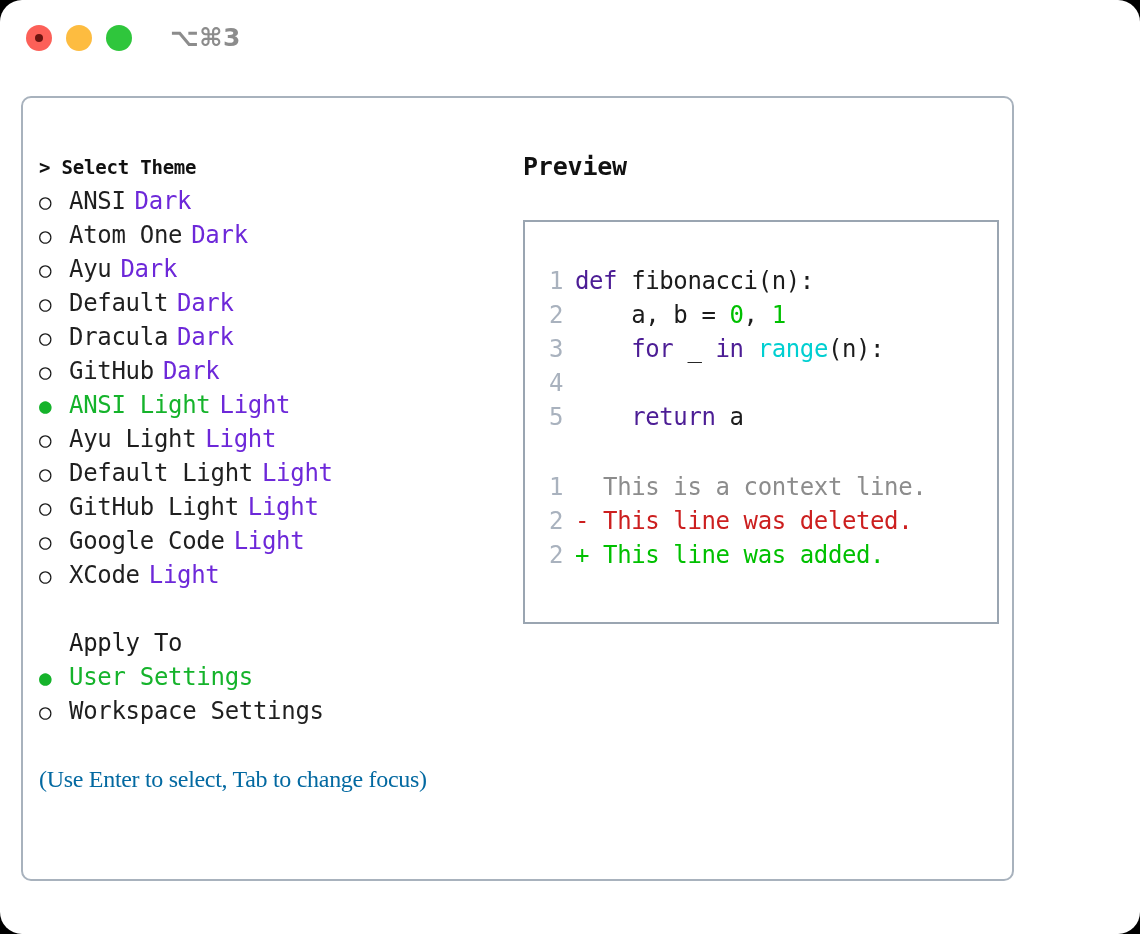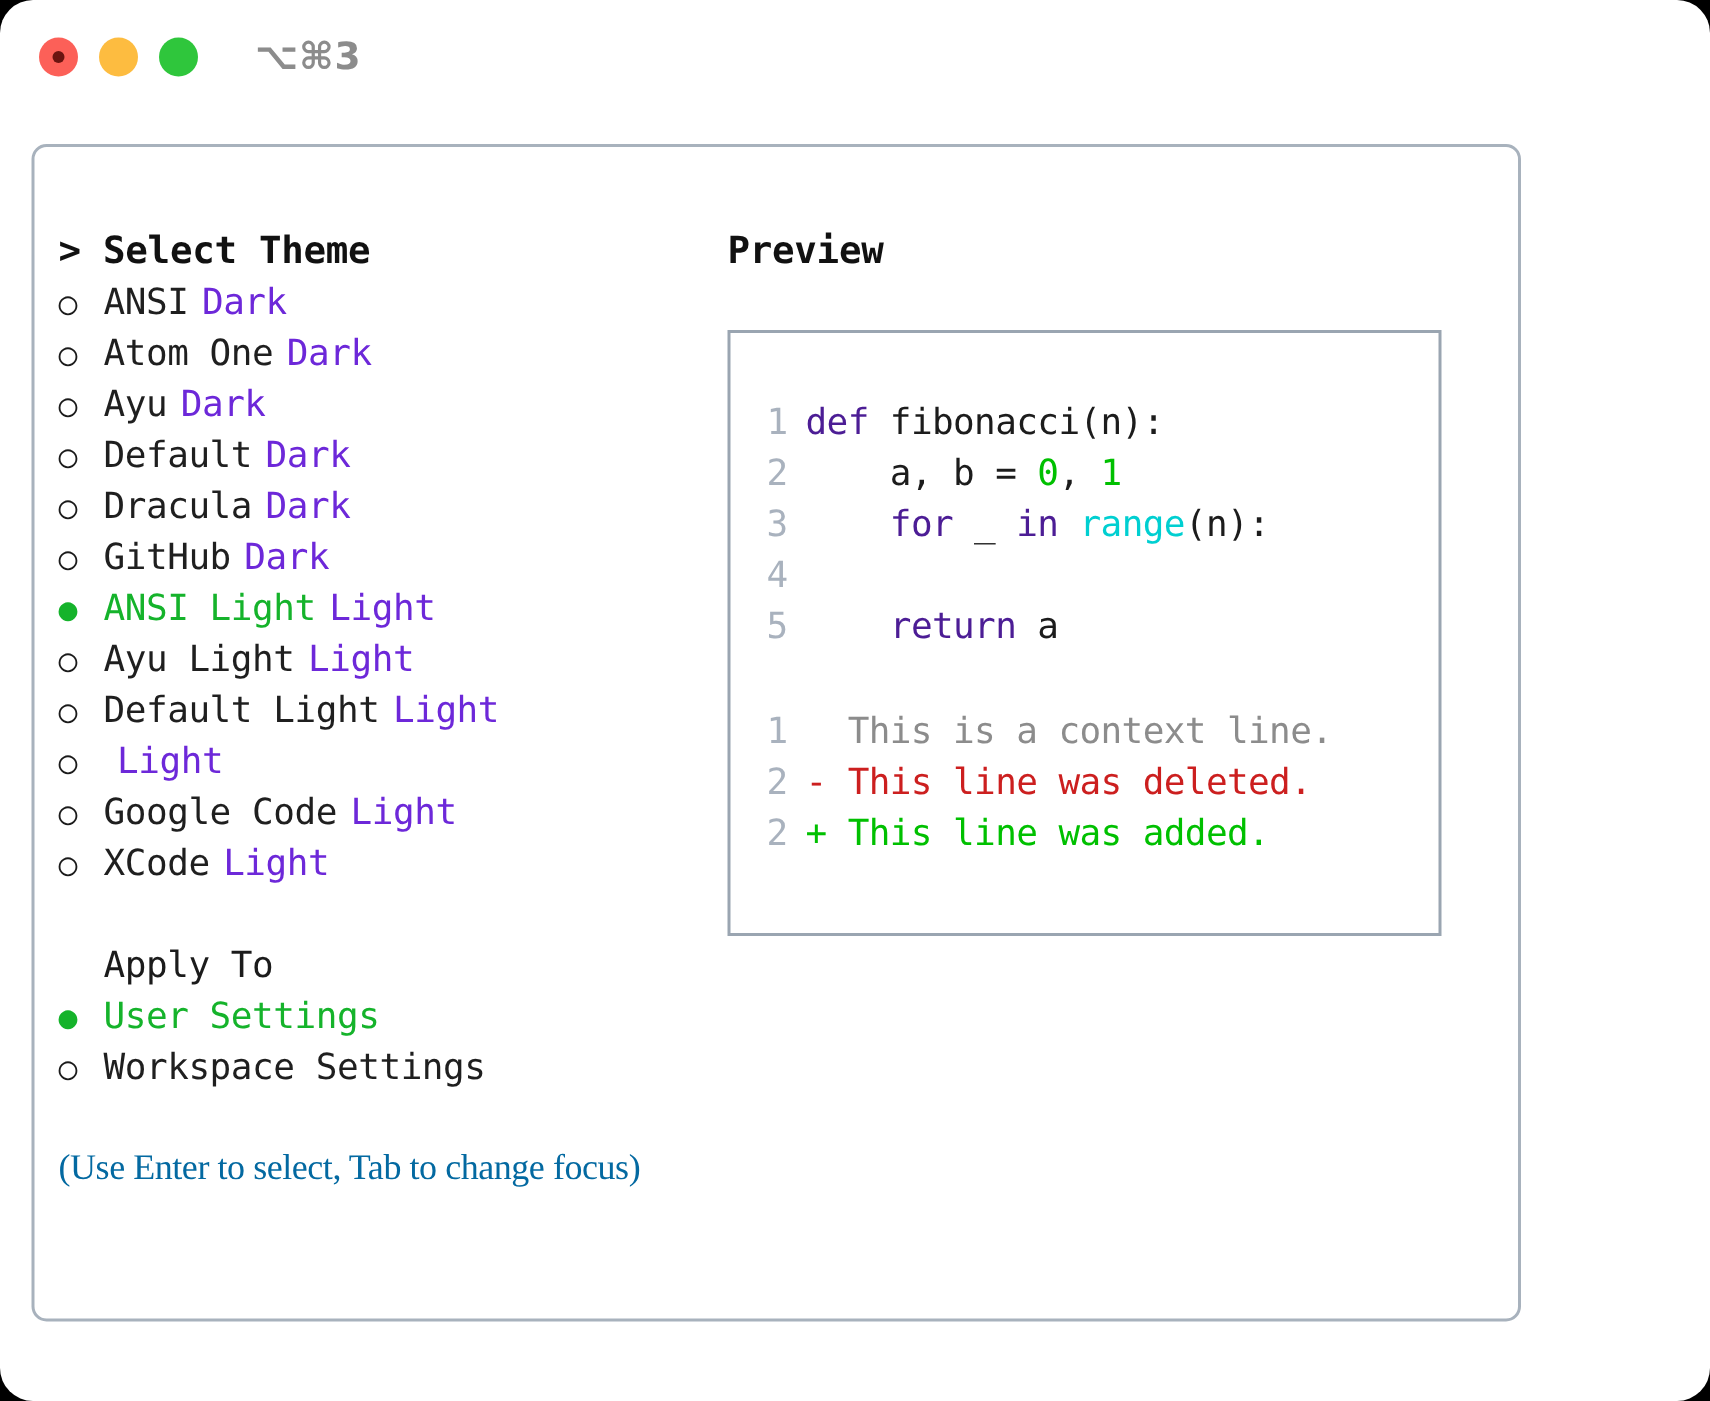--- a/index.html
+++ b/index.html
@@ -93,21 +93,21 @@
 
   
   .left-col {
     position: absolute;
     left: 16px;
     top: 52px;
     width: 450px;
   }
 
   .section-title {
-    font-size: 25px;
+    font-size: 19px;
     font-weight: 700;
     color: #111111;
     line-height: 34px;
     white-space: pre;
     letter-spacing: -0.2px;
   }
 
   .opt-row {
     display: flex;
     align-items: baseline;
@@ -146,21 +146,21 @@
     color: #0369a1;
     line-height: 34px;
     width: 410px;
     letter-spacing: -0.3px;
     font-family: Liberation Serif, serif;
   }
 
   
   .right-col {
     position: absolute;
-    left: 462px;
+    left: 500px;
     top: 52px;
     width: 490px;
   }
   .preview-title {
     font-size: 25px;
     font-weight: 700;
     color: #111111;
     line-height: 34px;
     letter-spacing: -0.2px;
   }
@@ -231,21 +231,21 @@
         <div id="theme-list">
             <div class="opt-row"><span class="bullet">○</span><span class="opt-label">ANSI</span><span class="opt-meta">Dark</span></div>
             <div class="opt-row"><span class="bullet">○</span><span class="opt-label">Atom One</span><span class="opt-meta">Dark</span></div>
             <div class="opt-row"><span class="bullet">○</span><span class="opt-label">Ayu</span><span class="opt-meta">Dark</span></div>
             <div class="opt-row"><span class="bullet">○</span><span class="opt-label">Default</span><span class="opt-meta">Dark</span></div>
             <div class="opt-row"><span class="bullet">○</span><span class="opt-label">Dracula</span><span class="opt-meta">Dark</span></div>
             <div class="opt-row"><span class="bullet">○</span><span class="opt-label">GitHub</span><span class="opt-meta">Dark</span></div>
             <div class="opt-row selected"><span class="bullet sel">●</span><span class="opt-label">ANSI Light</span><span class="opt-meta">Light</span></div>
             <div class="opt-row"><span class="bullet">○</span><span class="opt-label">Ayu Light</span><span class="opt-meta">Light</span></div>
             <div class="opt-row"><span class="bullet">○</span><span class="opt-label">Default Light</span><span class="opt-meta">Light</span></div>
-            <div class="opt-row"><span class="bullet">○</span><span class="opt-meta">Light</span></div>
+            <div class="opt-row"><span class="bullet">○</span><span class="opt-label">GitHub Light</span><span class="opt-meta">Light</span></div>
             <div class="opt-row"><span class="bullet">○</span><span class="opt-label">Google Code</span><span class="opt-meta">Light</span></div>
             <div class="opt-row"><span class="bullet">○</span><span class="opt-label">XCode</span><span class="opt-meta">Light</span></div>
           </div>
 
         <div class="spacer-line"></div>
 
         <div class="group-heading">Apply To</div>
 
         <div id="apply-list">
             <div class="opt-row selected"><span class="bullet sel">●</span><span class="opt-label">User Settings</span></div>

